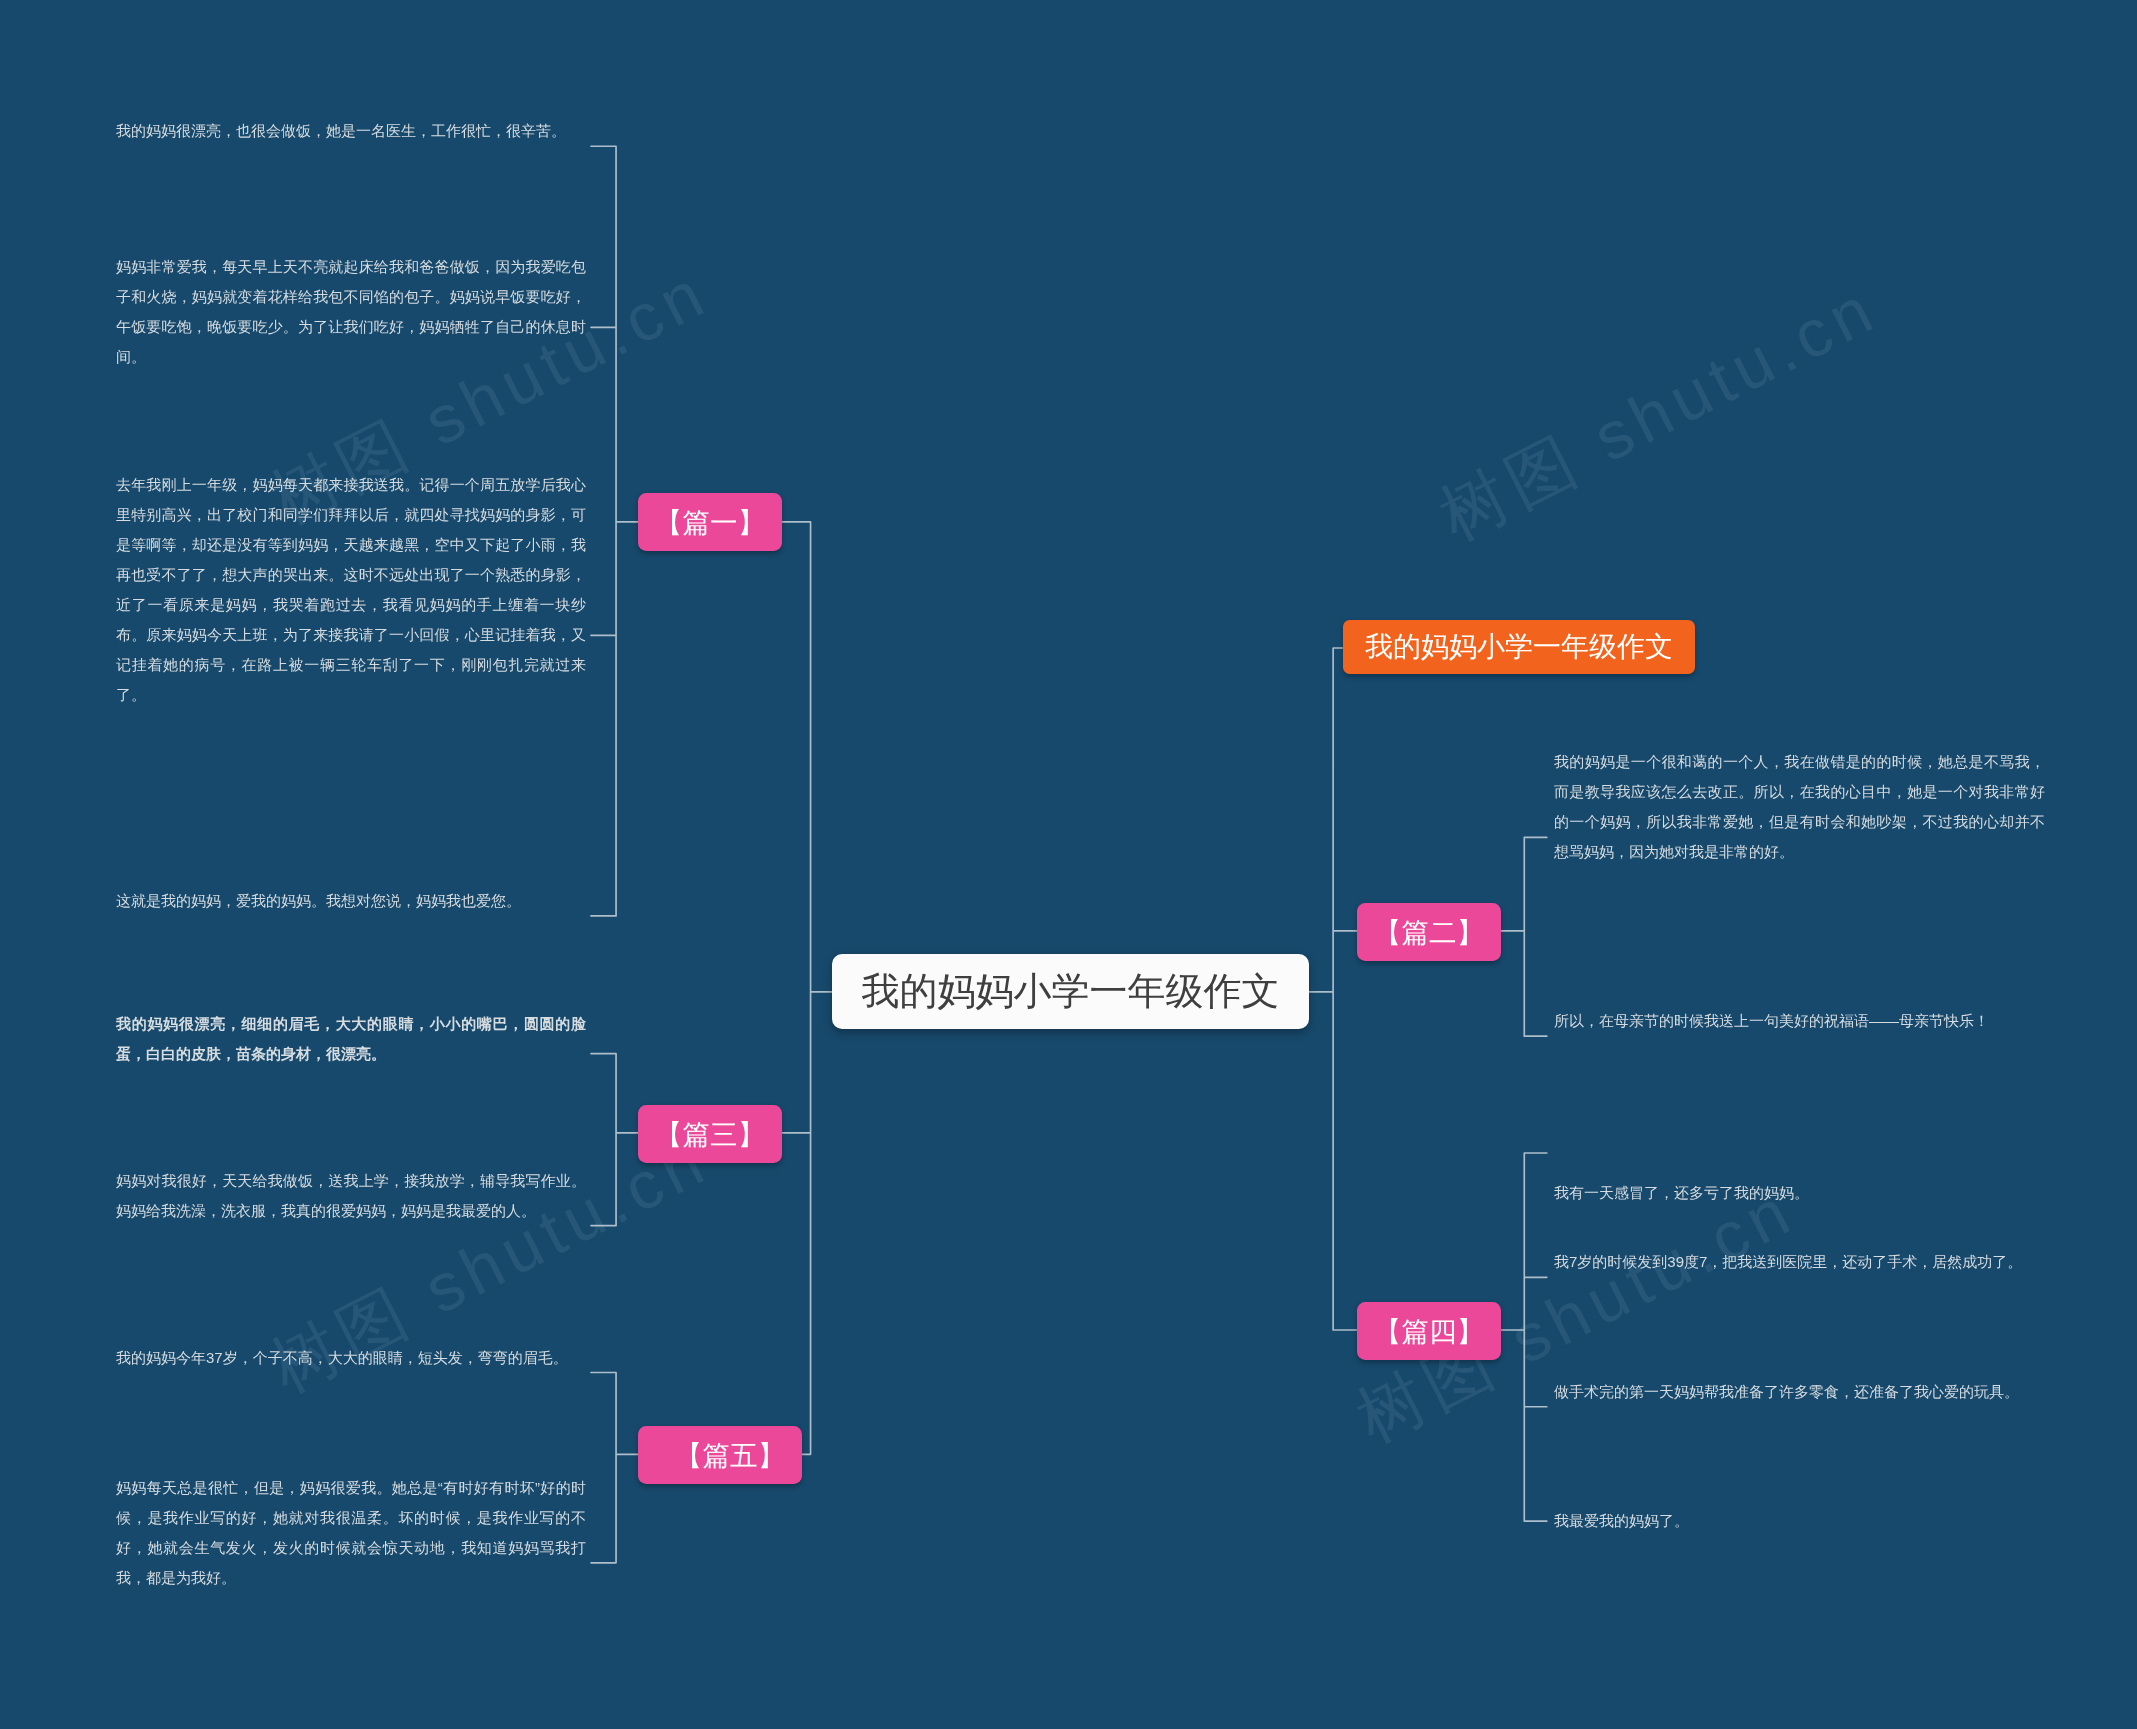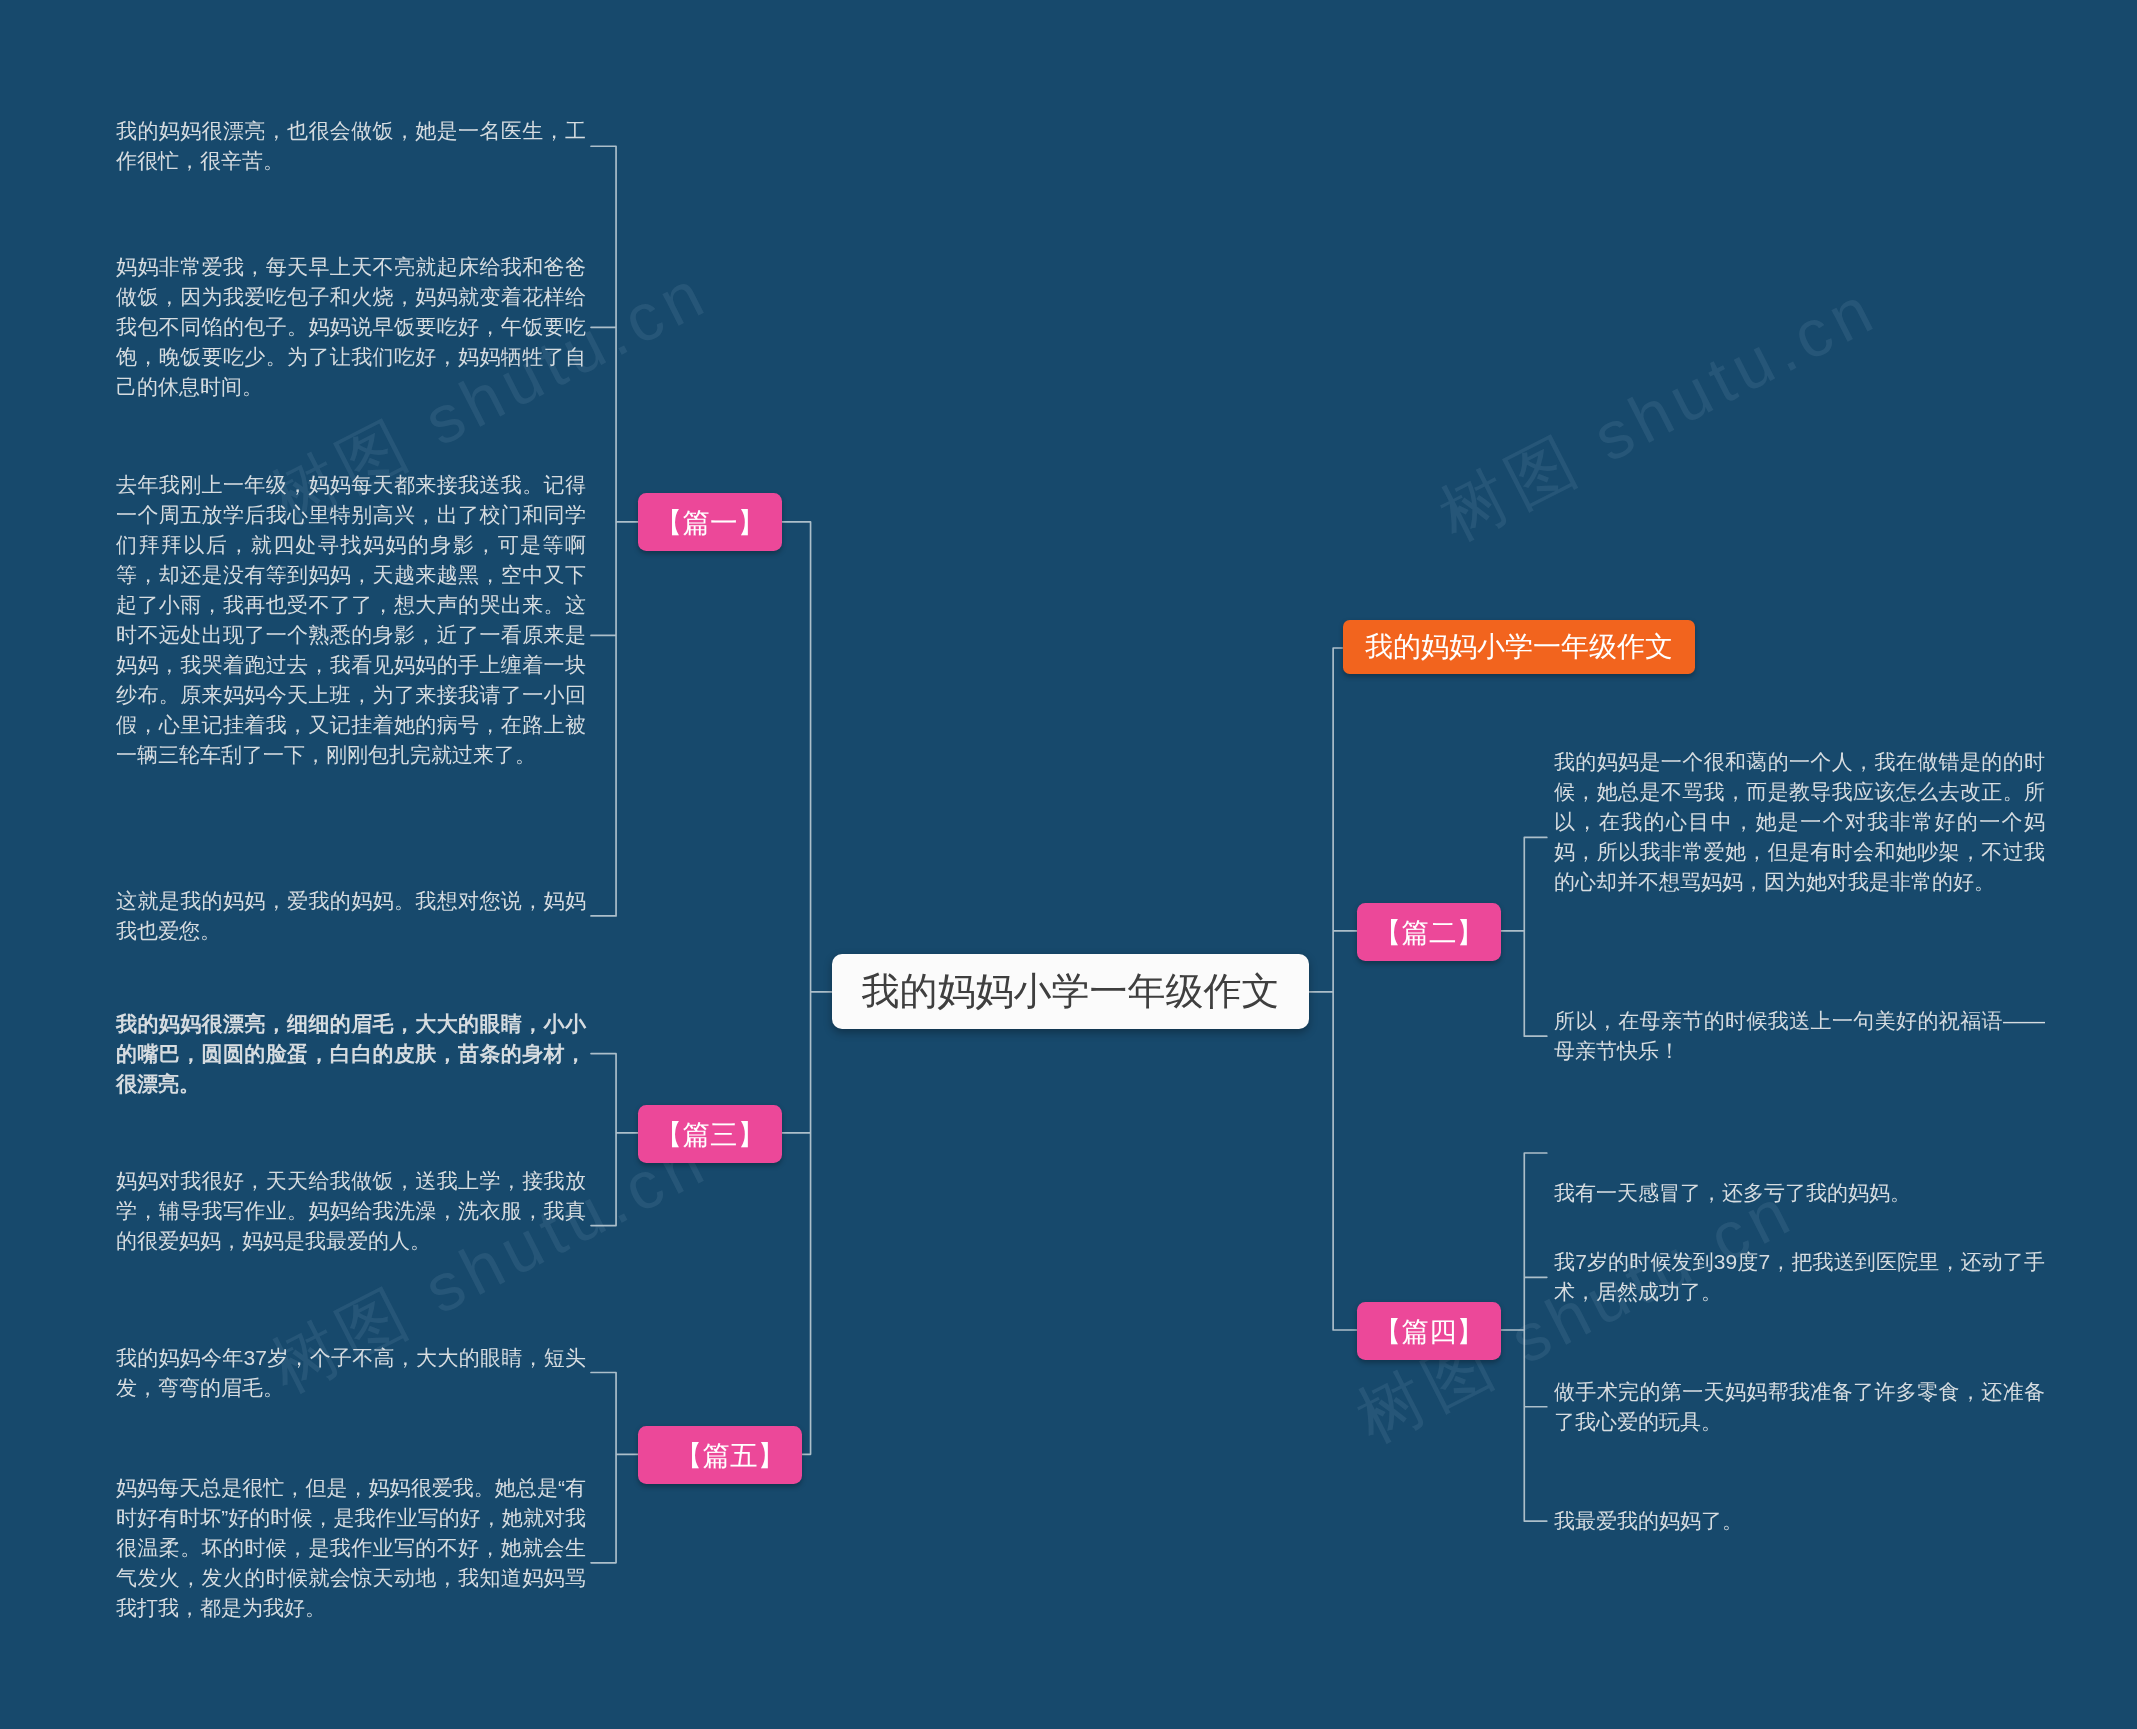--- a/index.html
+++ b/index.html
@@ -17,21 +17,21 @@
     color:rgba(173,205,224,0.10);
     transform:rotate(-27deg);
     white-space:nowrap;
     pointer-events:none;
     user-select:none;
   }
   svg.lines{position:absolute;left:0;top:0;}
   .text-block{
     position:absolute;
     width:470px;
-    font-size:21px;
+    font-size:15px;
     line-height:30px;
     color:#d6dce0;
     text-align:justify;
     text-justify:inter-ideograph;
   }
   .text-block.right{width:491px;}
   .tag{
     position:absolute;
     width:144px;height:58px;
     background:#ec4899;

